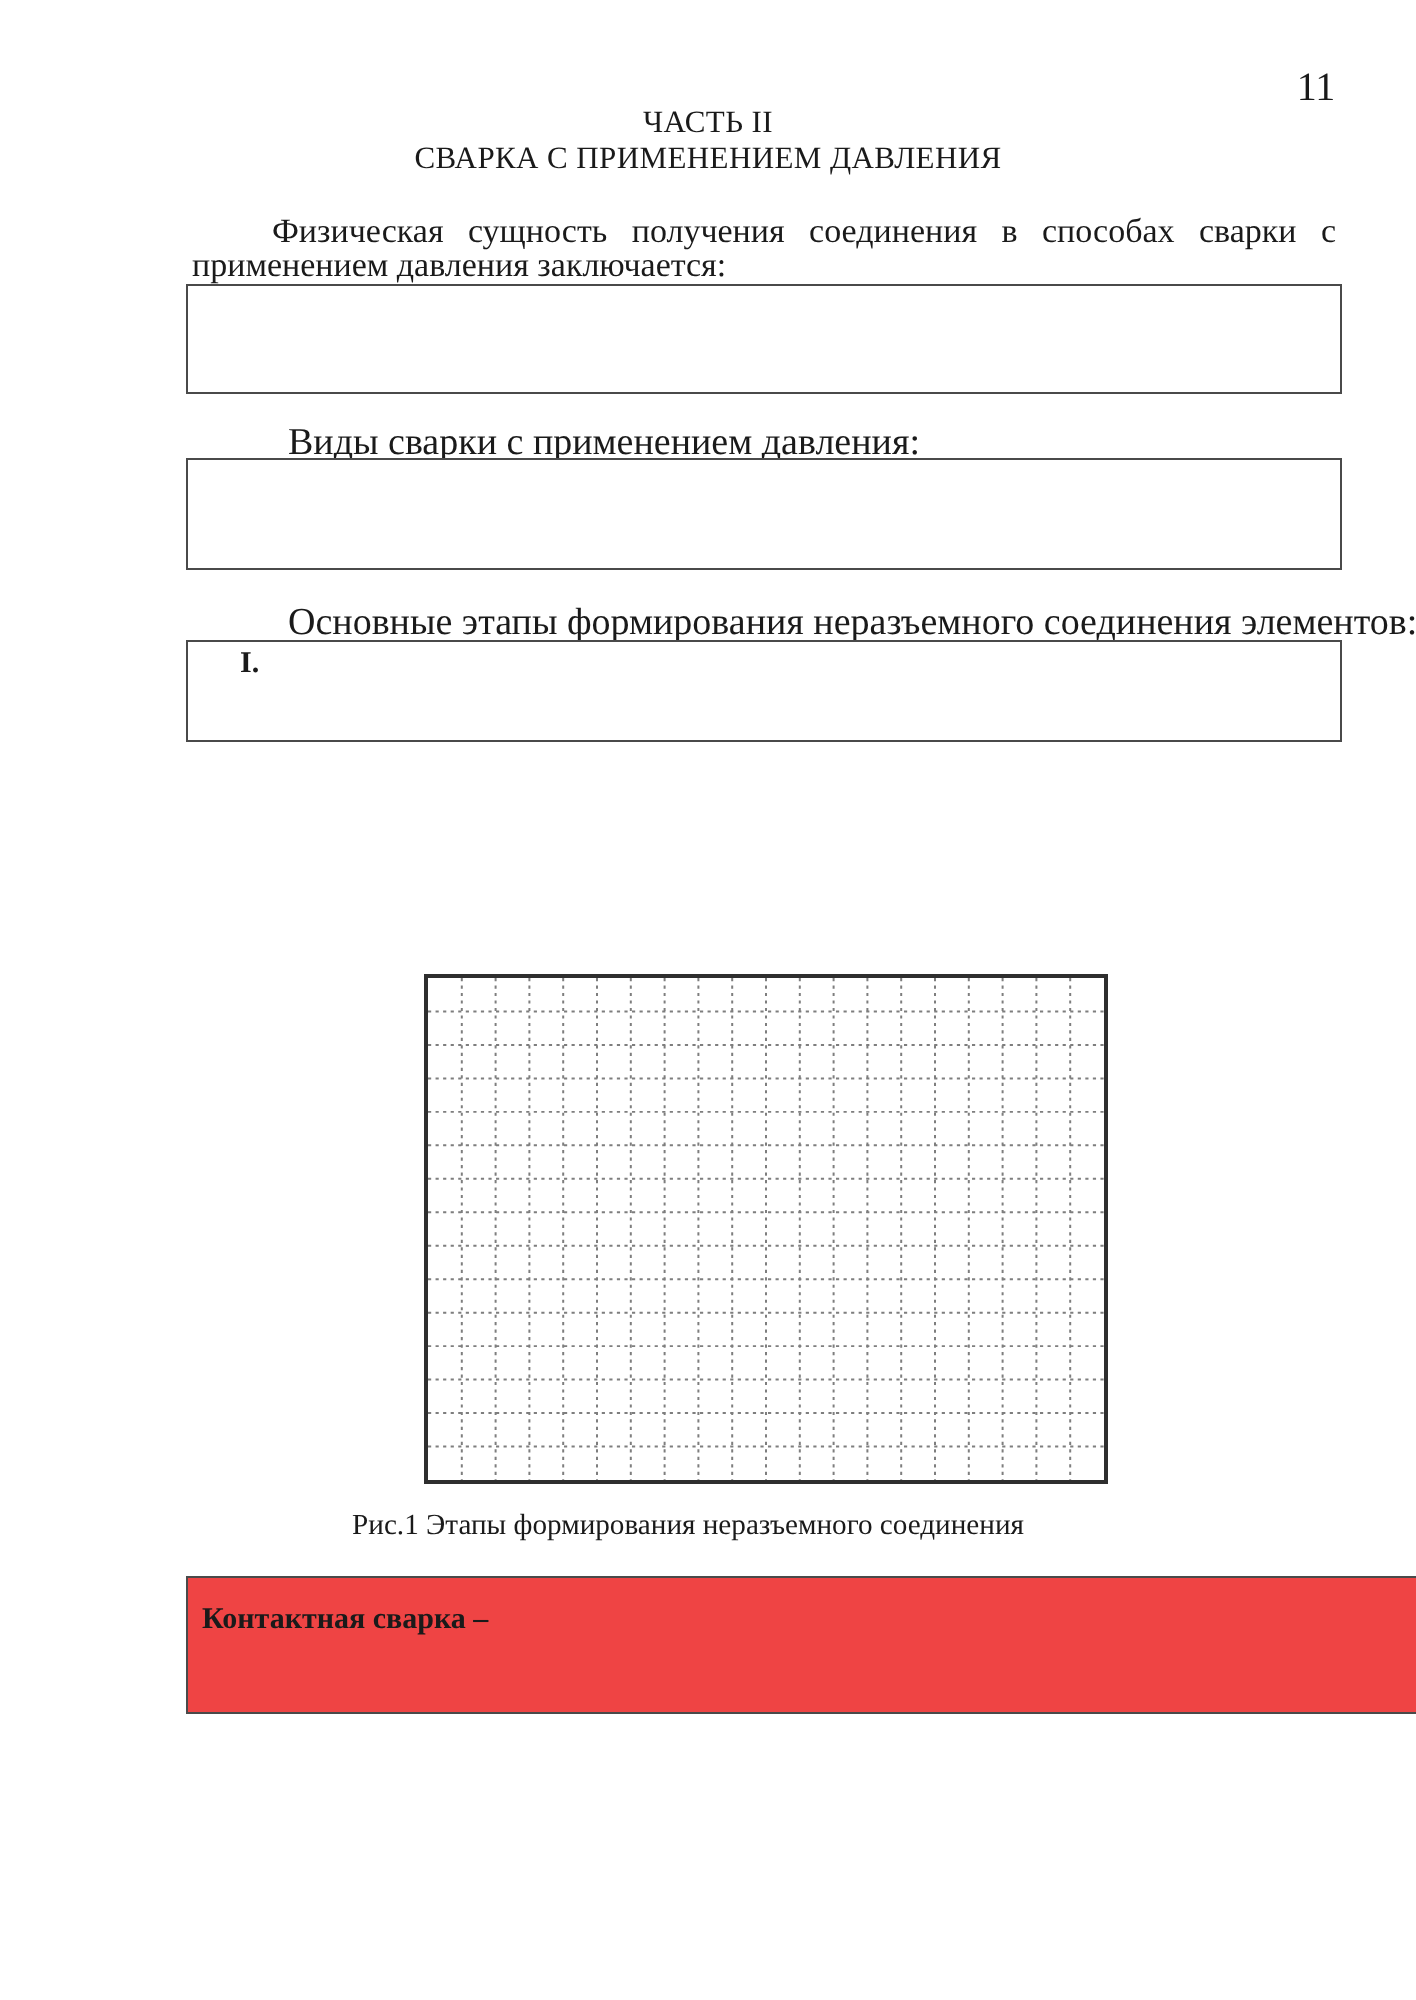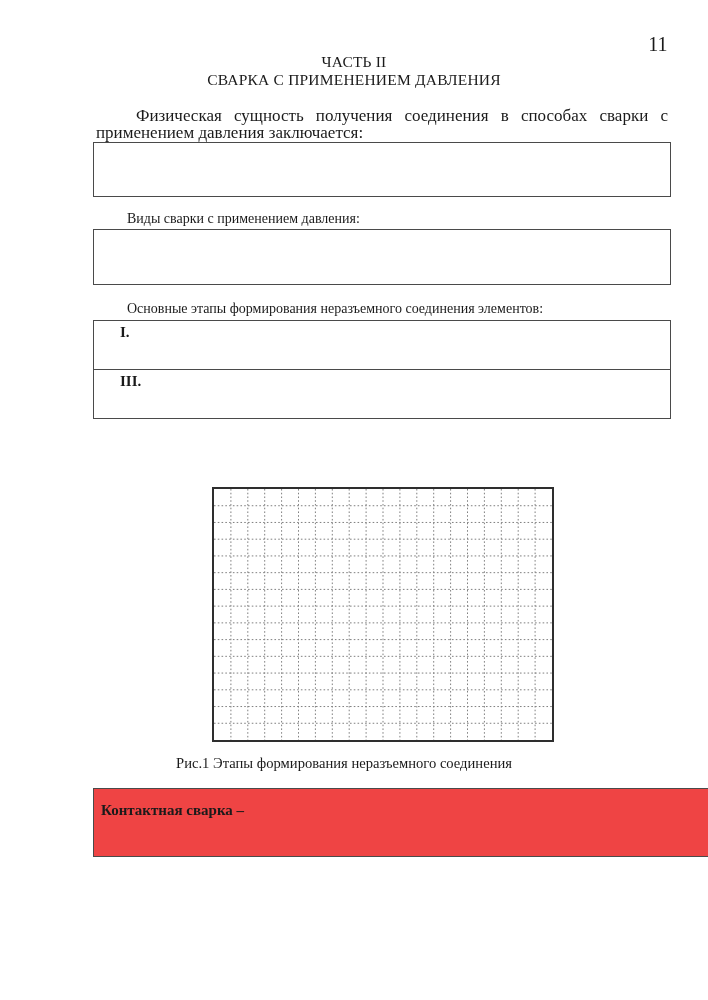--- a/index.html
+++ b/index.html
@@ -47,22 +47,22 @@
     position: absolute;
     left: 93px;
     width: 578px;
     border: 1.5px solid #4a4a4a;
     background: #ffffff;
   }
   .answer-box.box-intro { top: 142px; height: 55px; }
   .answer-box.box-types { top: 229px; height: 56px; }
   .section-label {
     position: absolute;
-    left: 127px;
-    font-size: 14px;
+    left: 144px;
+    font-size: 19px;
     white-space: nowrap;
   }
   .label-types  { top: 211px; }
   .label-stages { top: 301px; }
   .stages-table {
     position: absolute;
     left: 93px;
     top: 320px;
     width: 578px;
     border: 1.5px solid #4a4a4a;
@@ -128,23 +128,20 @@
   <div class="section-label label-types">Виды сварки с применением давления:</div>
 
   <div class="answer-box box-types"></div>
 
   <div class="section-label label-stages">Основные этапы формирования неразъемного соединения элементов:</div>
 
   <div class="stages-table">
     <div class="stage-row">
       <span>I.</span>
     </div>
-    <div class="stage-row">
-      <span>III.</span>
-    </div>
   </div>
 
   <div class="figure-grid">
     <svg preserveAspectRatio="none" xmlns="http://www.w3.org/2000/svg" viewBox="0 0 340 255">
         <g stroke="#7e7e7e" stroke-width="1" stroke-dasharray="1.6 2.2" fill="none">
           <line x1="17" y1="0" x2="17" y2="255"></line>
           <line x1="34" y1="0" x2="34" y2="255"></line>
           <line x1="51" y1="0" x2="51" y2="255"></line>
           <line x1="68" y1="0" x2="68" y2="255"></line>
           <line x1="85" y1="0" x2="85" y2="255"></line>

